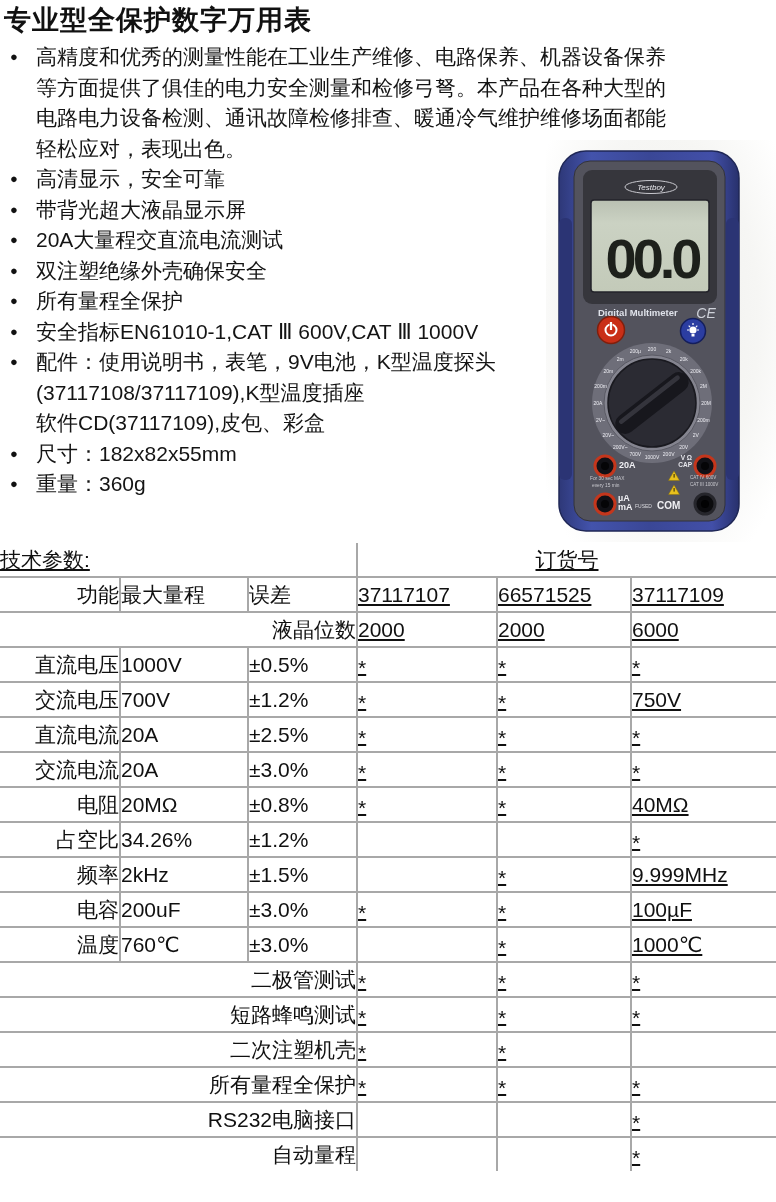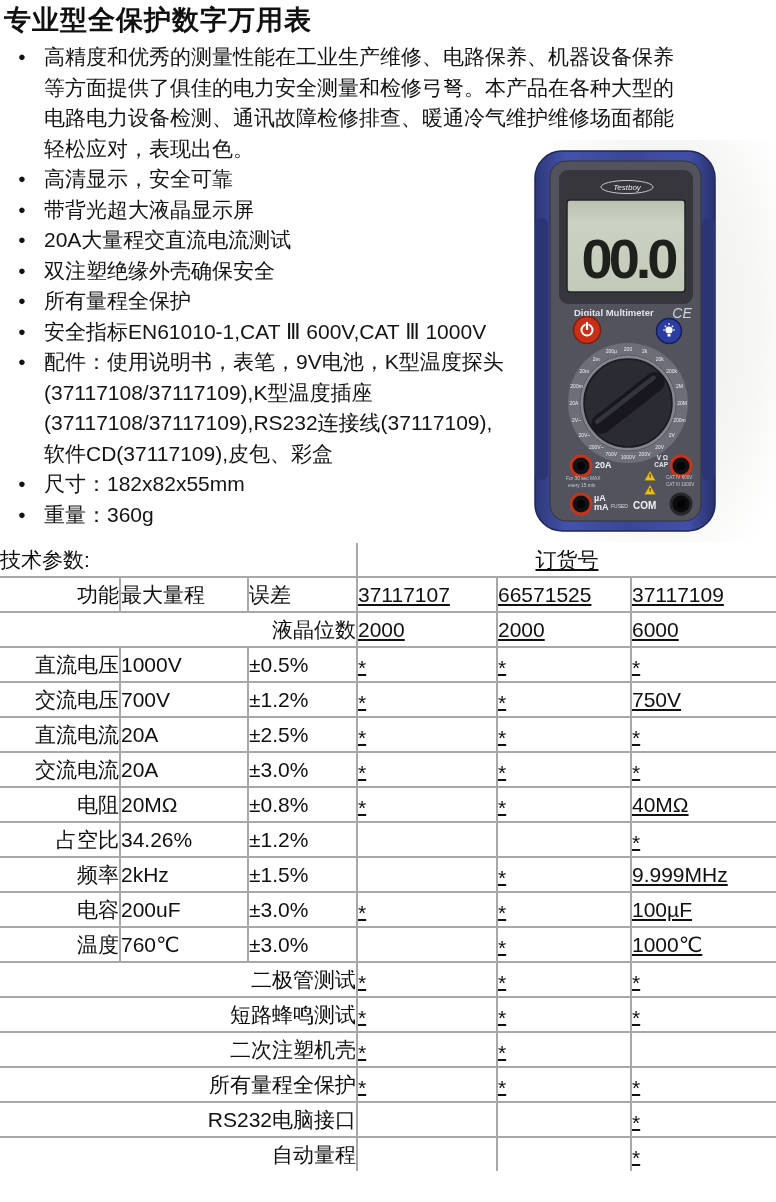--- a/index.html
+++ b/index.html
@@ -3,40 +3,40 @@
 <meta charset="utf-8">
 <style>
   html,body{margin:0;padding:0;}
   body{font-family:"Liberation Sans","DejaVu Sans",sans-serif;background:#ffffff;color:#151515;}
   .page{position:relative;width:776px;height:1202px;background:#ffffff;overflow:hidden;}
 
   
   .title{position:absolute;left:4px;top:2px;font-size:27px;font-weight:600;letter-spacing:1px;color:#111;white-space:nowrap;}
 
   
-  .features{position:absolute;left:16px;top:42px;margin:0;padding:0;list-style:none;width:760px;}
+  .features{position:absolute;left:8px;top:42px;margin:0;padding:0;list-style:none;width:760px;}
   .features li{position:relative;margin:0 0 0 28px;padding:0;}
   .features li::before{content:"●";position:absolute;left:-26px;top:7px;font-size:13px;color:#111;}
   .fline{font-size:21px;line-height:30.5px;white-space:nowrap;color:#141414;}
 
   
   .photo-bg{position:absolute;left:546px;top:140px;width:230px;height:402px;
             background:radial-gradient(ellipse at 50% 45%, #ededeb 0%, #f6f6f4 60%, #ffffff 90%);}
-  .meter{position:absolute;left:532px;top:148px;width:186px;height:386px;}
+  .meter{position:absolute;left:556px;top:148px;width:186px;height:386px;}
 
   
   .spec-wrap{position:absolute;left:0;top:543px;width:776px;}
   table.spec{border-collapse:collapse;table-layout:fixed;width:776px;}
   table.spec td{border:2px solid #a8a8a8;height:33px;padding:0;vertical-align:middle;
                 font-size:21px;color:#101010;line-height:1;overflow:hidden;white-space:nowrap;}
   table.spec tr:first-child td{border-top:none;}
   table.spec tr:last-child td{border-bottom:none;}
   table.spec td:first-child{border-left:none;}
   table.spec td:last-child{border-right:none;}
-  td.hdr-left{font-size:22px;padding-left:3px;}
+  td.hdr-left{font-size:22px;padding-left:3px;text-decoration:underline;}
   td.hdr-order{text-align:center;font-size:22px;text-decoration:underline;}
   td.c0{padding-left:3px;text-align:right;}
   td.c1{padding-left:13px;}
   td.c2{padding-left:8px;}
   td.cv{padding-left:15px;text-decoration:underline;}
   td.star{font-size:26px;}
   td.star span{position:relative;top:3px;}
 
   
   .meter text{font-family:"Liberation Sans","DejaVu Sans",sans-serif;}
@@ -69,21 +69,20 @@
       </li>
       <li>
         <div class="fline">所有量程全保护</div>
       </li>
       <li>
         <div class="fline">安全指标EN61010-1,CAT Ⅲ 600V,CAT Ⅲ 1000V</div>
       </li>
       <li>
         <div class="fline">配件：使用说明书，表笔，9V电池，K型温度探头</div>
         <div class="fline">(37117108/37117109),K型温度插座</div>
-        <div class="fline">(37117108/37117109),RS232连接线(37117109),</div>
         <div class="fline">软件CD(37117109),皮包、彩盒</div>
       </li>
       <li>
         <div class="fline">尺寸：182x82x55mm</div>
       </li>
       <li>
         <div class="fline">重量：360g</div>
       </li>
     </ul>
 

